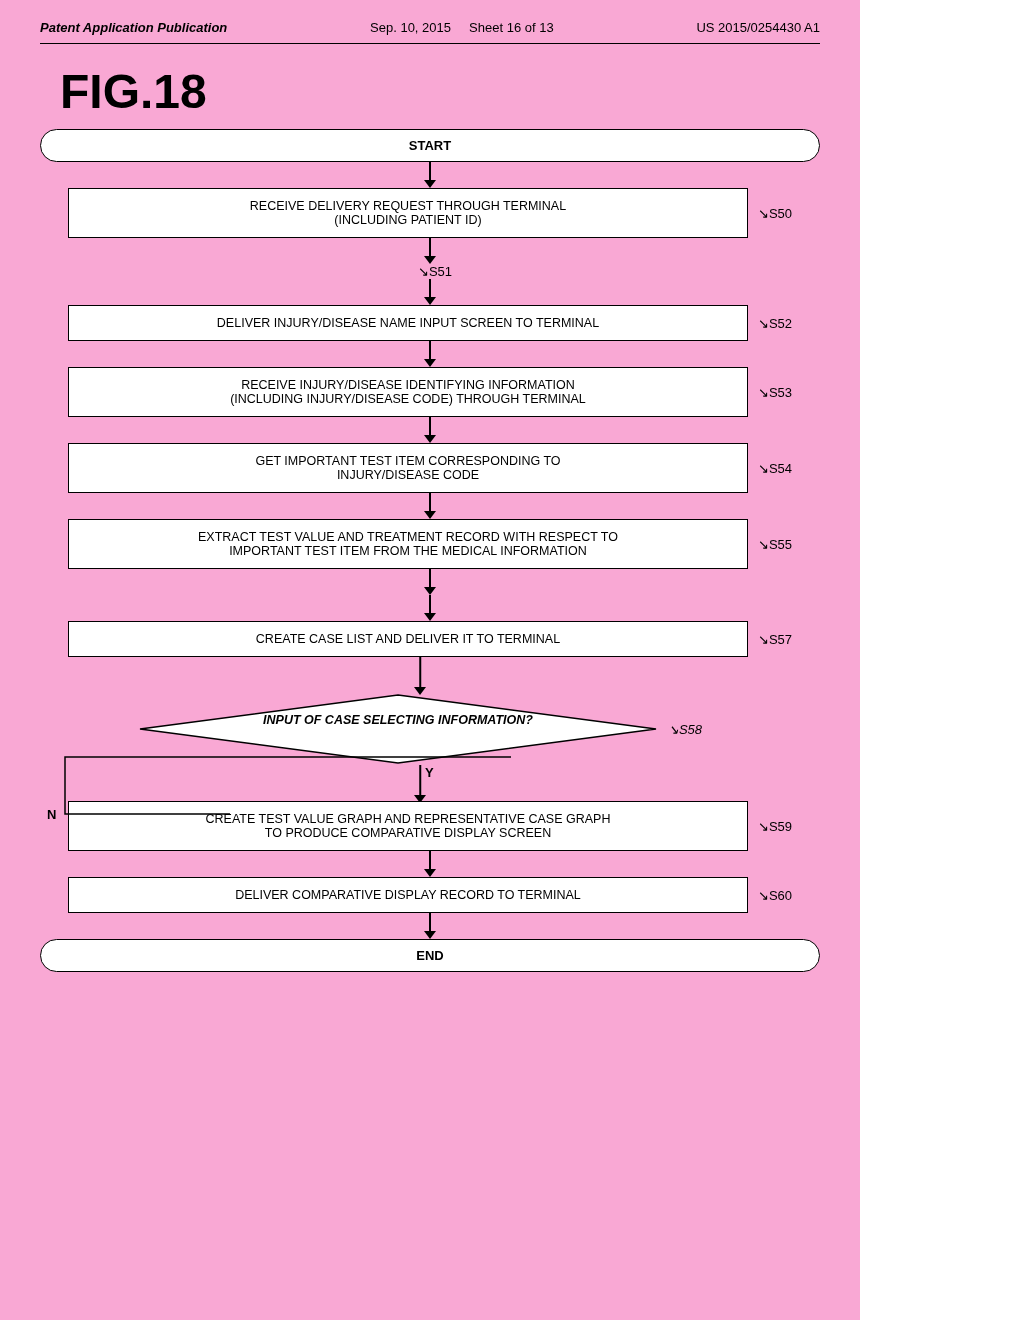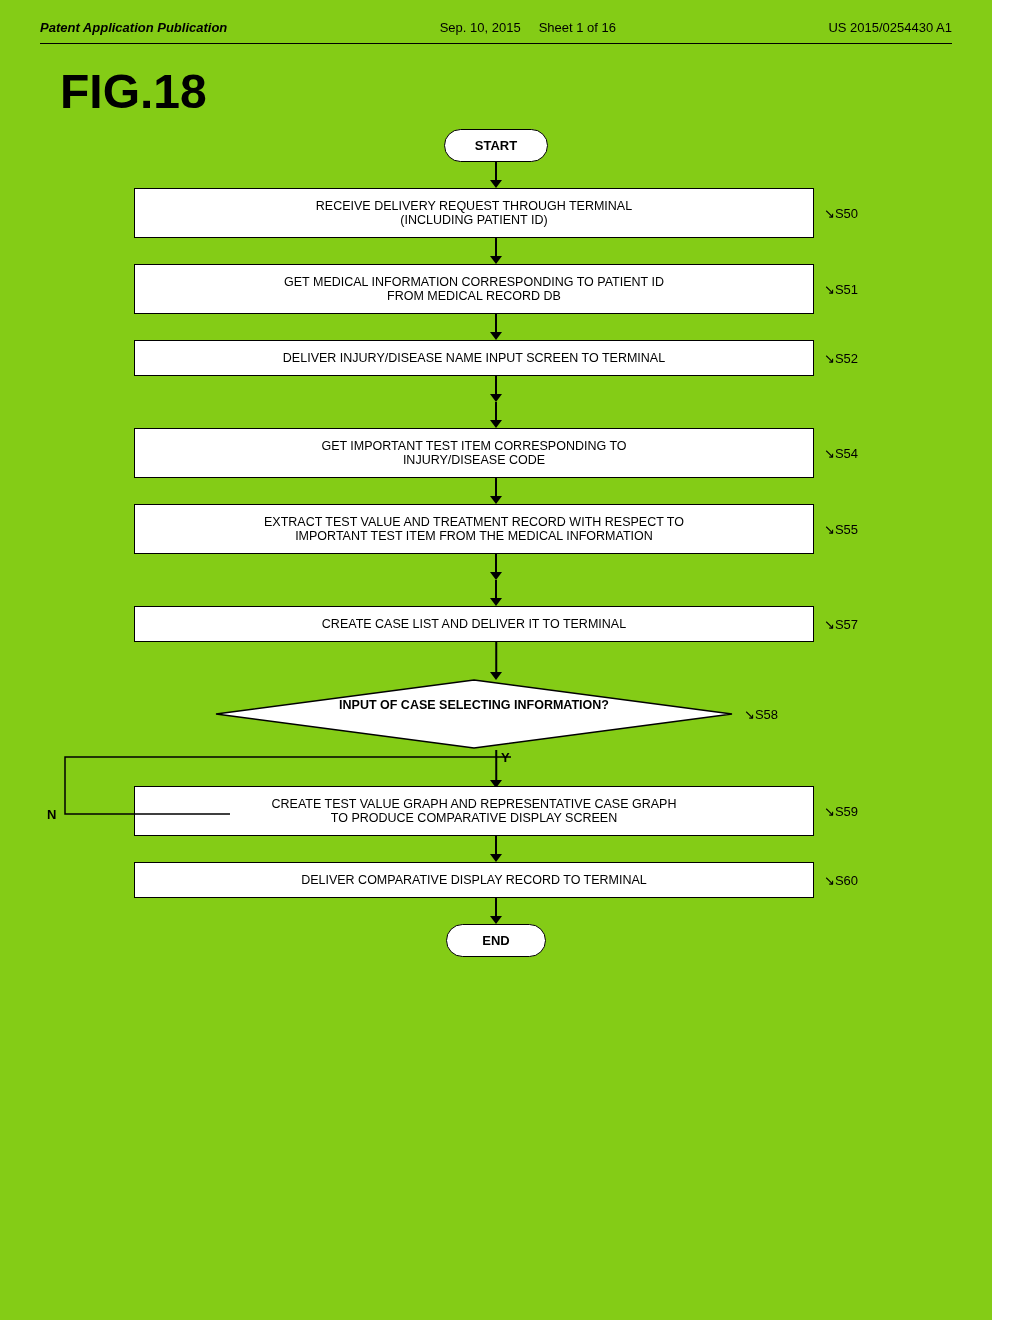--- a/index.html
+++ b/index.html
@@ -5,23 +5,23 @@
     * { box-sizing: border-box; margin: 0; padding: 0; }
     body {
       background: #fff;
       font-family: Arial, sans-serif;
       width: 1024px;
       min-height: 1320px;
       position: relative;
       overflow-x: hidden;
     }
     .page {
-      width: 992px;
+      width: 860px;
       min-height: 1320px;
-      background: #84cc16;
+      background: #f9a8d4;
       padding: 20px 40px;
       position: relative;
     }
     .header {
       display: flex;
       justify-content: space-between;
       align-items: center;
       border-bottom: 1px solid #000;
       padding-bottom: 8px;
       margin-bottom: 20px;
@@ -38,21 +38,20 @@
       font-size: 13px;
     }
     .fig-title {
       font-size: 48px;
       font-weight: bold;
       margin-left: 20px;
     }
     .flowchart {
       display: flex;
       flex-direction: column;
-      align-items: center;
       position: relative;
       margin-top: 10px;
     }
     .oval {
       border: 1.5px solid #000;
       border-radius: 50px;
       padding: 8px 30px;
       font-size: 13px;
       font-weight: bold;
       text-align: center;
@@ -96,21 +95,21 @@
   </style>
 </head>
 <body>
 
 <div class="page">
 
   <div class="header">
     <span class="header-left">Patent Application Publication</span>
     <span class="header-center">
       <span>Sep. 10, 2015</span>&nbsp;&nbsp;&nbsp;&nbsp;
-      <span>Sheet 1 of 16</span>
+      <span>Sheet 16 of 13</span>
     </span>
     <span class="header-right">US 2015/0254430 A1</span>
   </div>
 
   <div class="fig-title">FIG.18</div>
 
   <div class="flowchart">
 
     <div class="oval">START</div>
 
@@ -120,37 +119,40 @@
     <div class="step-row">
       <div class="rect">
         <span>RECEIVE DELIVERY REQUEST THROUGH TERMINAL<br>(INCLUDING PATIENT ID)</span>
       </div>
       <span class="step-label">↘S50</span>
     </div>
     <div class="v-line" style="height:18px;"></div>
     <div class="arrow-down"></div>
 
     <div class="step-row">
-      <div class="rect">
-        <span>GET MEDICAL INFORMATION CORRESPONDING TO PATIENT ID<br>FROM MEDICAL RECORD DB</span>
-      </div>
       <span class="step-label">↘S51</span>
     </div>
     <div class="v-line" style="height:18px;"></div>
     <div class="arrow-down"></div>
 
     <div class="step-row">
       <div class="rect">
         <span>DELIVER INJURY/DISEASE NAME INPUT SCREEN TO TERMINAL</span>
       </div>
       <span class="step-label">↘S52</span>
     </div>
     <div class="v-line" style="height:18px;"></div>
     <div class="arrow-down"></div>
 
+    <div class="step-row">
+      <div class="rect">
+        <span>RECEIVE INJURY/DISEASE IDENTIFYING INFORMATION<br>(INCLUDING INJURY/DISEASE CODE) THROUGH TERMINAL</span>
+      </div>
+      <span class="step-label">↘S53</span>
+    </div>
     <div class="v-line" style="height:18px;"></div>
     <div class="arrow-down"></div>
 
     <div class="step-row">
       <div class="rect">
         <span>GET IMPORTANT TEST ITEM CORRESPONDING TO<br>INJURY/DISEASE CODE</span>
       </div>
       <span class="step-label">↘S54</span>
     </div>
     <div class="v-line" style="height:18px;"></div>
@@ -178,21 +180,21 @@
     <div style="position:relative; width:760px; display:flex; flex-direction:column; align-items:center;">
 
       <div style="position:relative; width:760px; height:36px;">
 
         <div style="position:absolute; left:50%; transform:translateX(-50%); top:0; width:1.5px; height:30px; background:#000;"></div>
 
         <div style="position:absolute; left:50%; transform:translateX(-50%); top:30px; width:0; height:0; border-left:6px solid transparent; border-right:6px solid transparent; border-top:8px solid #000;"></div>
 
       </div>
 
-      <div class="step-row" style="position:relative;">
+      <div class="step-row" style="position:relative;font-style:italic;">
         <svg width="520" height="72" viewBox="0 0 520 72">
           <polygon points="260,2 518,36 260,70 2,36" fill="white" stroke="black" stroke-width="1.5"></polygon>
           <text x="260" y="31" text-anchor="middle" font-size="12.5" font-family="Arial" font-weight="bold">INPUT OF CASE SELECTING INFORMATION?</text>
         </svg>
         <span class="step-label">↘S58</span>
       </div>
 
       <div style="position:relative; width:760px; height:36px;">
 
         <div style="position:absolute; left:50%; transform:translateX(-50%); top:0; width:1.5px; height:30px; background:#000;"></div>

